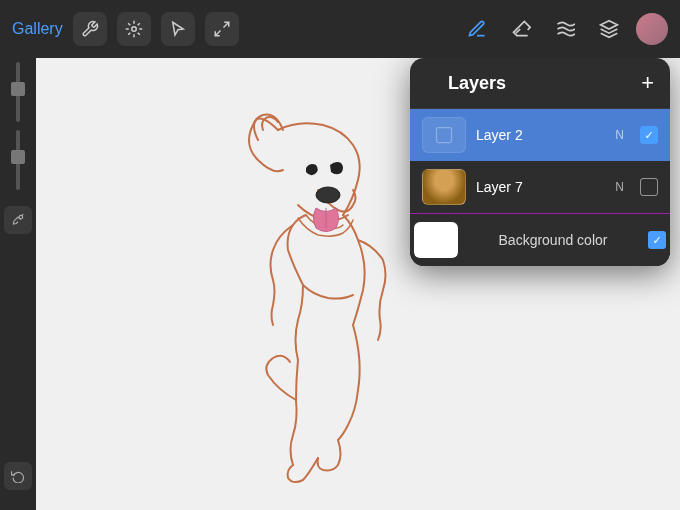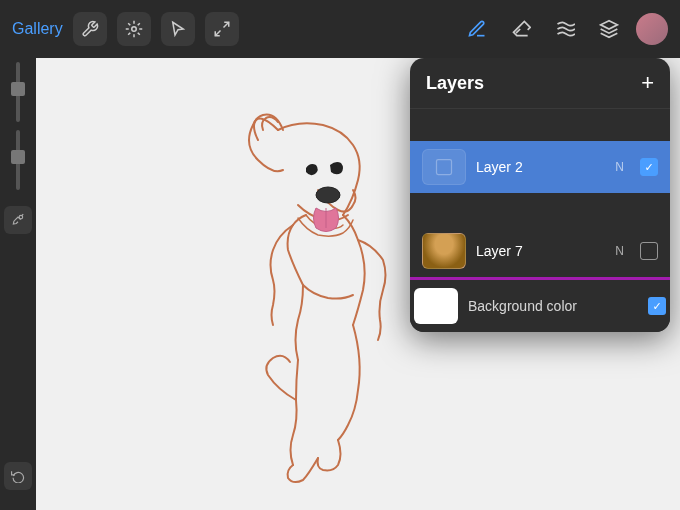--- a/index.html
+++ b/index.html
@@ -157,38 +157,38 @@
       display: flex;
       align-items: center;
       justify-content: space-between;
       padding: 14px 16px;
       border-bottom: 1px solid #3a3a3a;
     }
     .layers-title {
       color: #fff;
       font-size: 18px;
       font-weight: 600;
+      margin-left: 22px;
     }
     .layers-add {
       color: #fff;
       font-size: 22px;
       cursor: pointer;
       background: none;
       border: none;
       line-height: 1;
     }
 
     
     .layer-row {
       display: flex;
       align-items: center;
       padding: 8px 12px;
       gap: 10px;
       cursor: pointer;
-      margin-top: 32px;
     }
     .layer-row.active {
       background: #4a7fd4;
     }
     .layer-row:not(.active) {
       background: transparent;
     }
     .layer-thumb {
       width: 44px;
       height: 36px;
@@ -244,21 +244,22 @@
       font-size: 11px;
     }
 
     
     .bg-color-row {
       display: flex;
       align-items: center;
       padding: 8px 4px;
       gap: 10px;
       background: #2d2d2d;
-      border-top: 3px solid #a21caf;
+      border-top: 1px solid #a21caf;
+      text-align: center;
     }
     .bg-color-thumb {
       width: 44px;
       height: 36px;
       border-radius: 6px;
       background: #ffffff;
       border: 1px solid rgba(255,255,255,0.2);
       flex-shrink: 0;
     }
     .bg-color-label {

